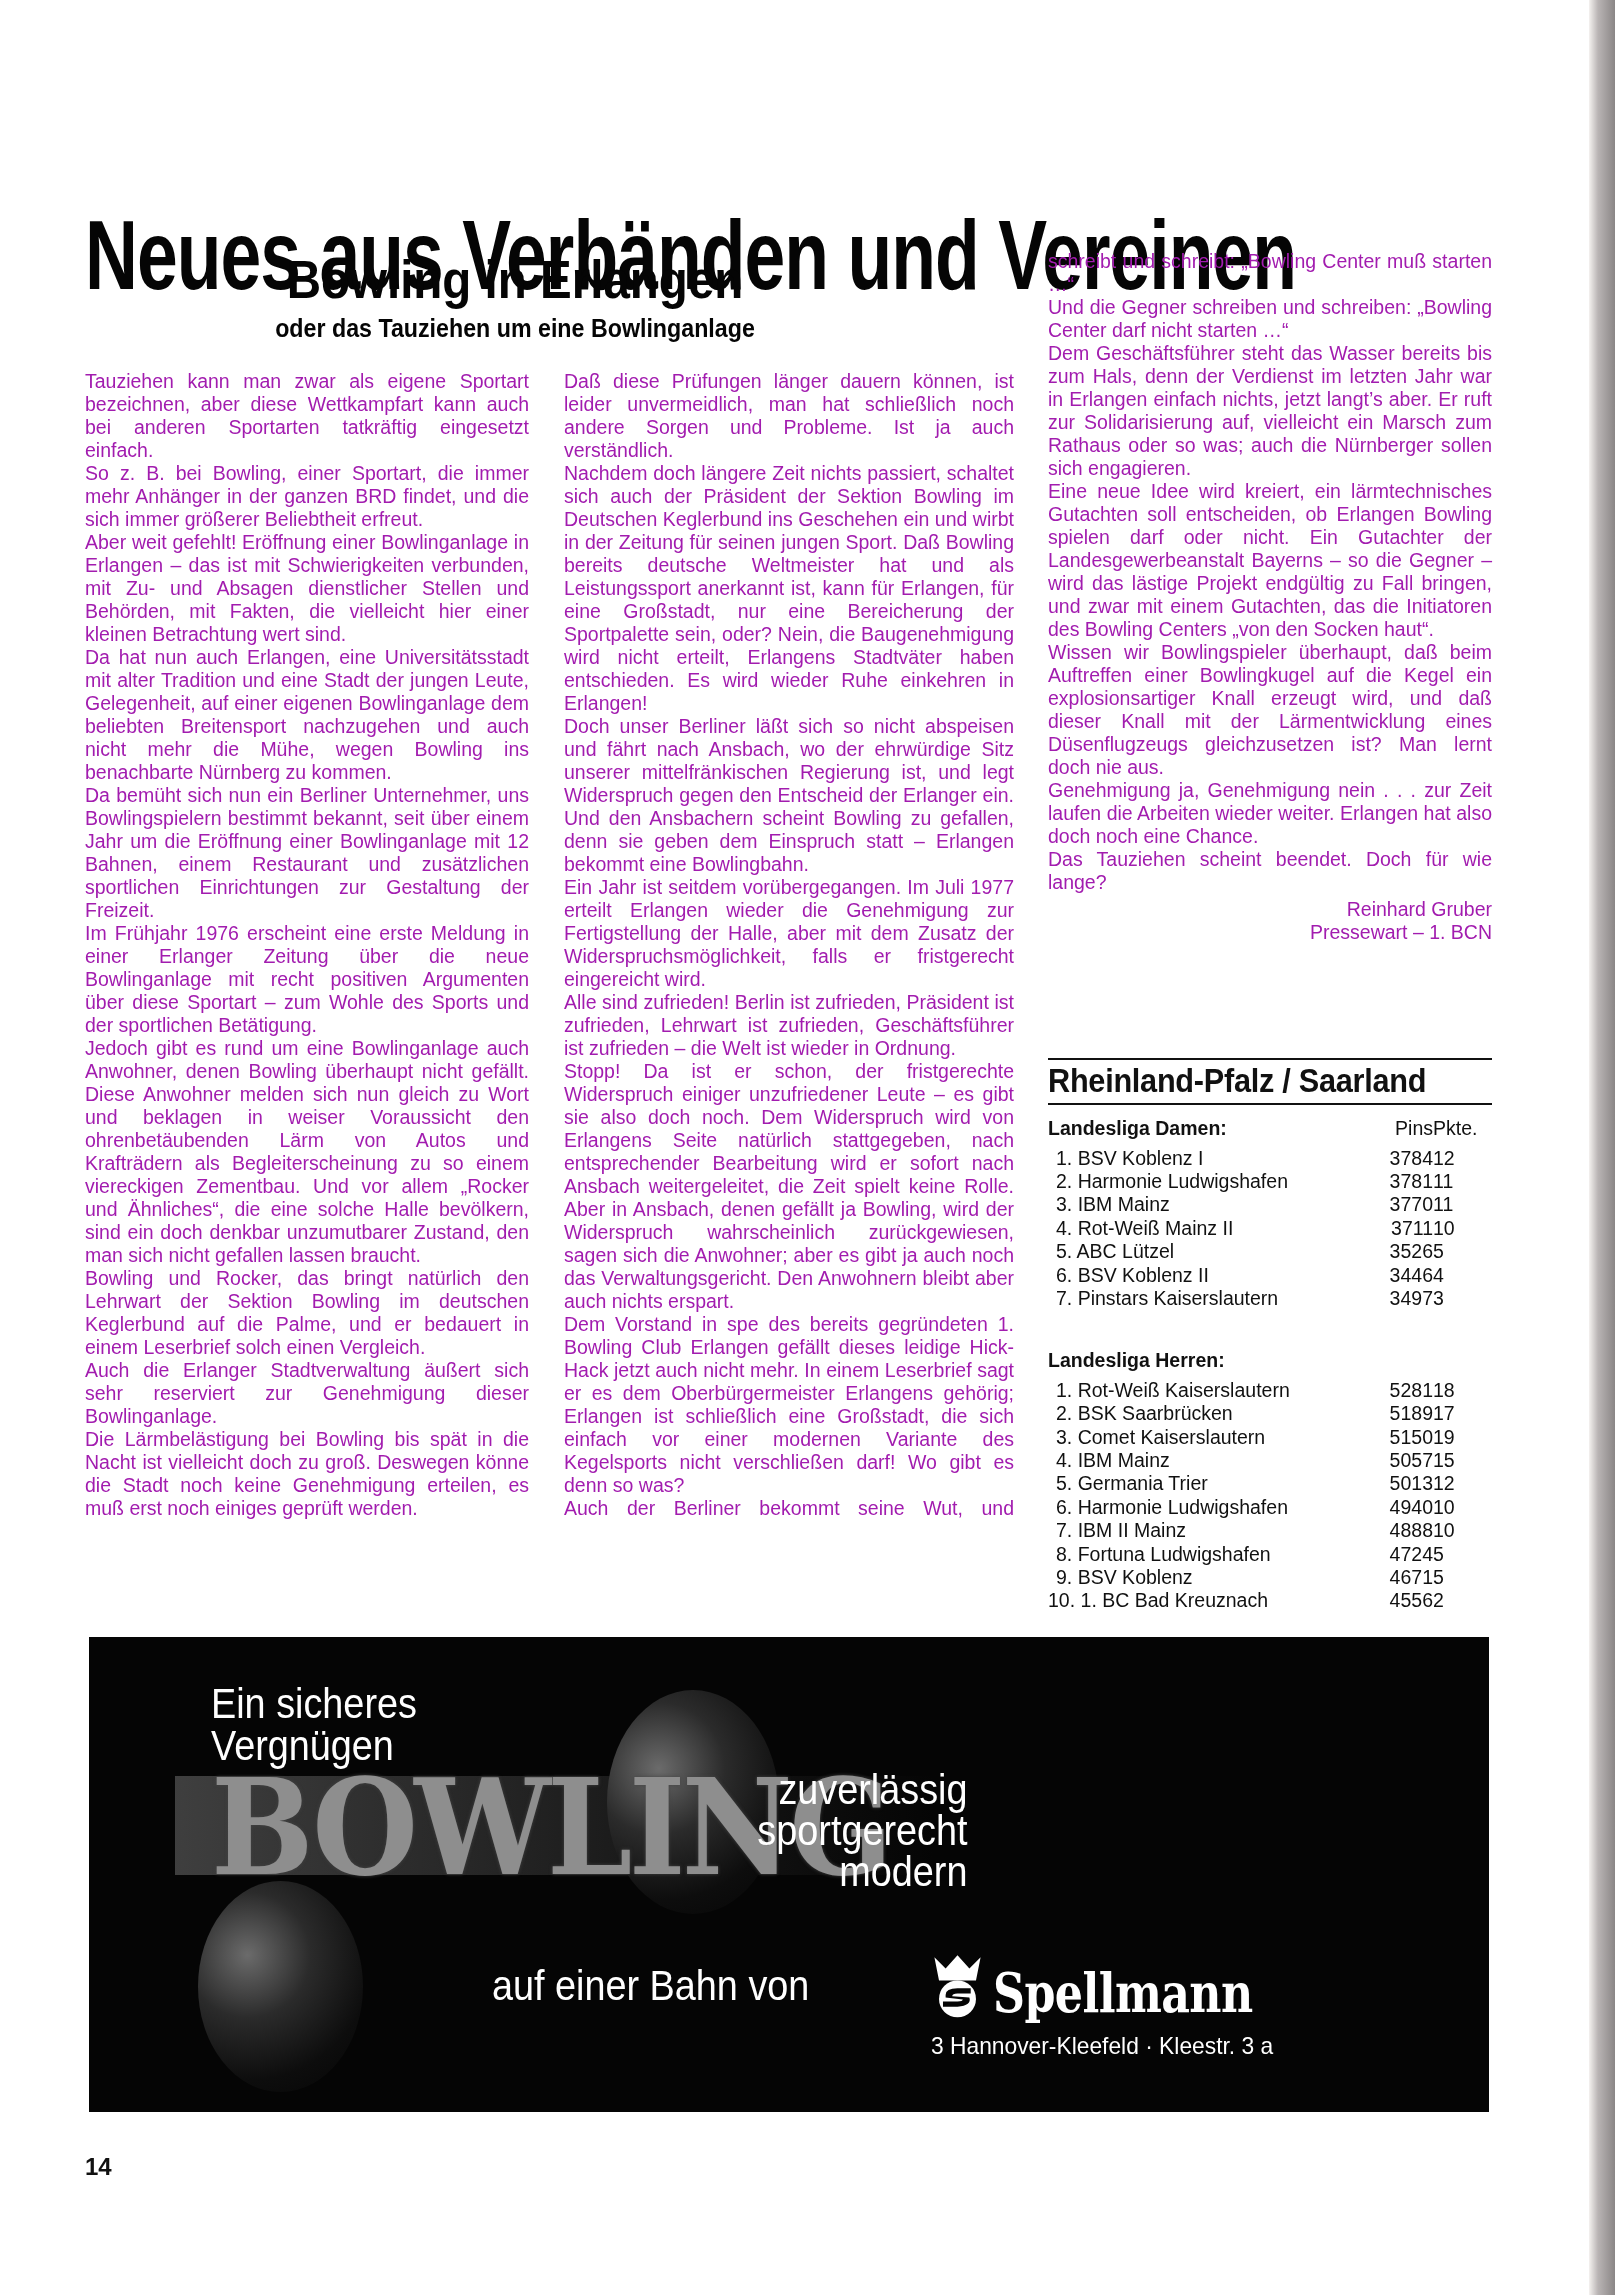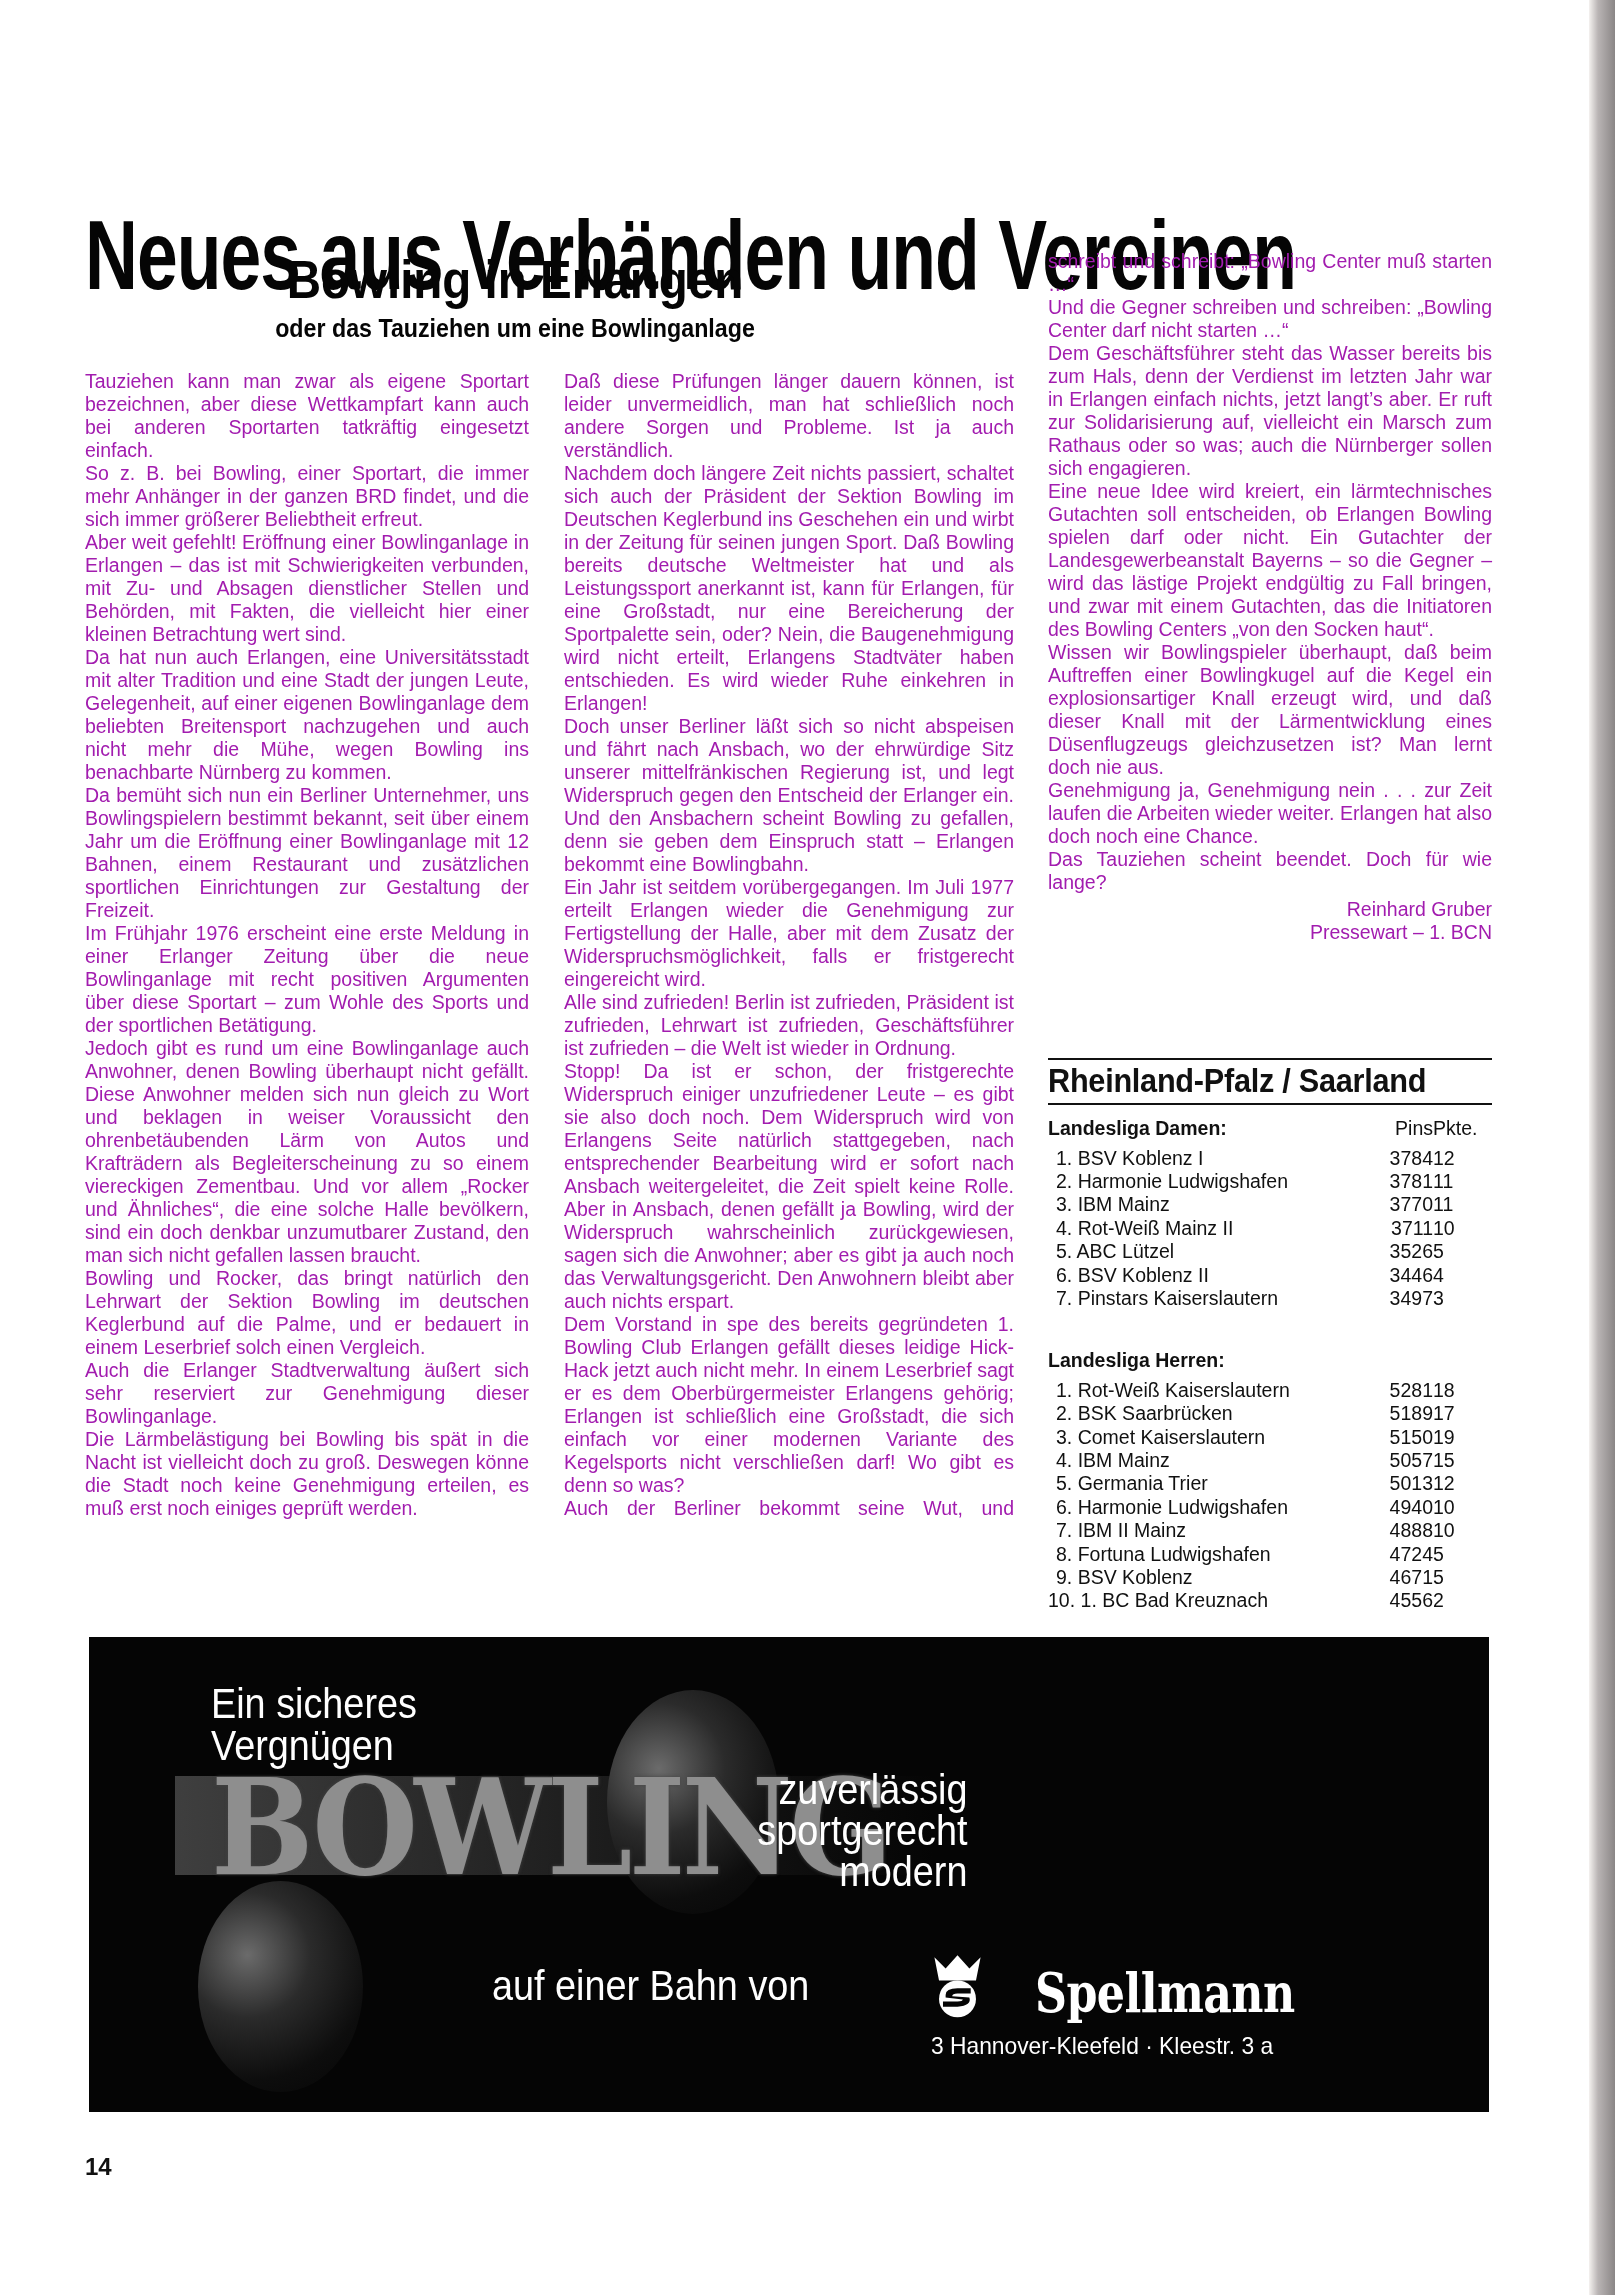--- a/index.html
+++ b/index.html
@@ -85,21 +85,21 @@
   }
   .ad-slogans {
     position: absolute; right: 522px; top: 132px; text-align: right; font-size: 42px; line-height: 41px;
     transform: scaleX(0.9); transform-origin: right top;
   }
   .ad-bahn {
     position: absolute; left: 403px; top: 328px; font-size: 42px; line-height: 42px;
     transform: scaleX(0.9); transform-origin: left top;
   }
   .ad-logo {
-    position: absolute; left: 842px; top: 317px; display: flex; align-items: flex-end; gap: 42px;
+    position: absolute; left: 842px; top: 317px; display: flex; align-items: flex-end;
   }
   .ad-logo svg { display: block; }
   .ad-brand {
     font-family: "DejaVu Serif", serif; font-weight: bold; font-size: 54px; line-height: 54px;
     margin-left: 9.2px; transform: scaleX(0.82); transform-origin: left bottom; letter-spacing: -0.7px;
   }
   .ad-address {
     position: absolute; left: 842px; top: 396px; font-size: 24px; line-height: 26.4px;
     transform: scaleX(0.95); transform-origin: left top;
   }

